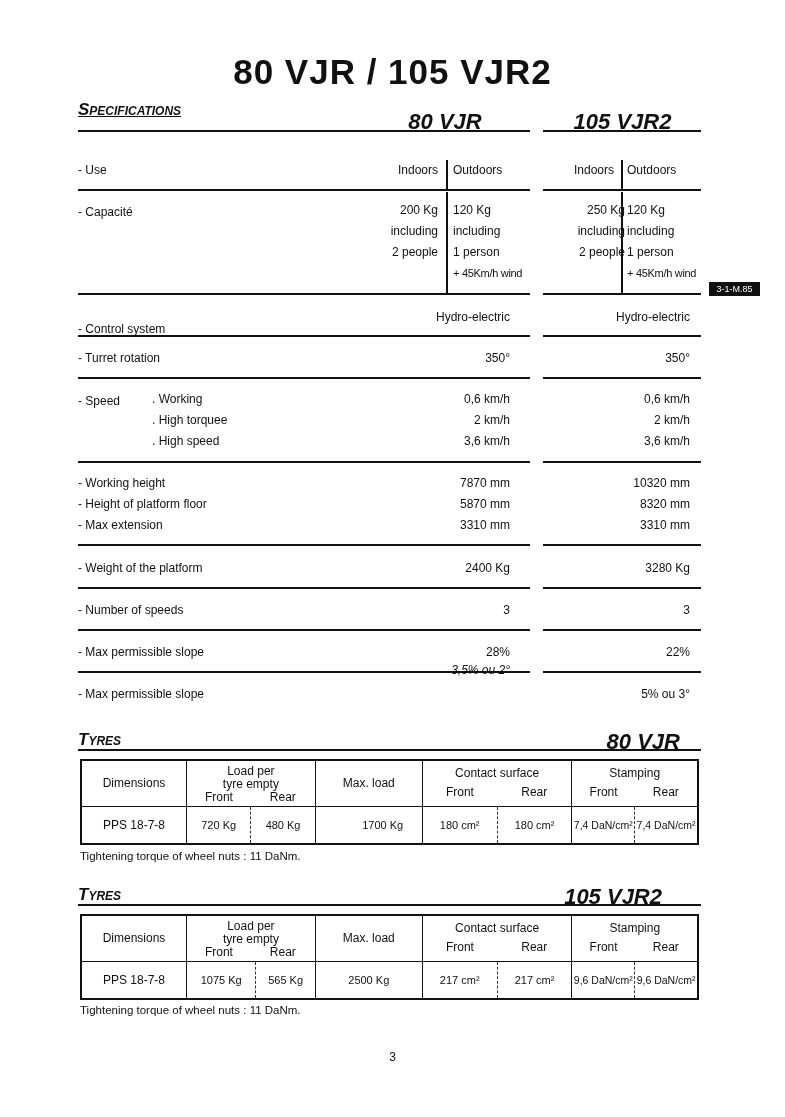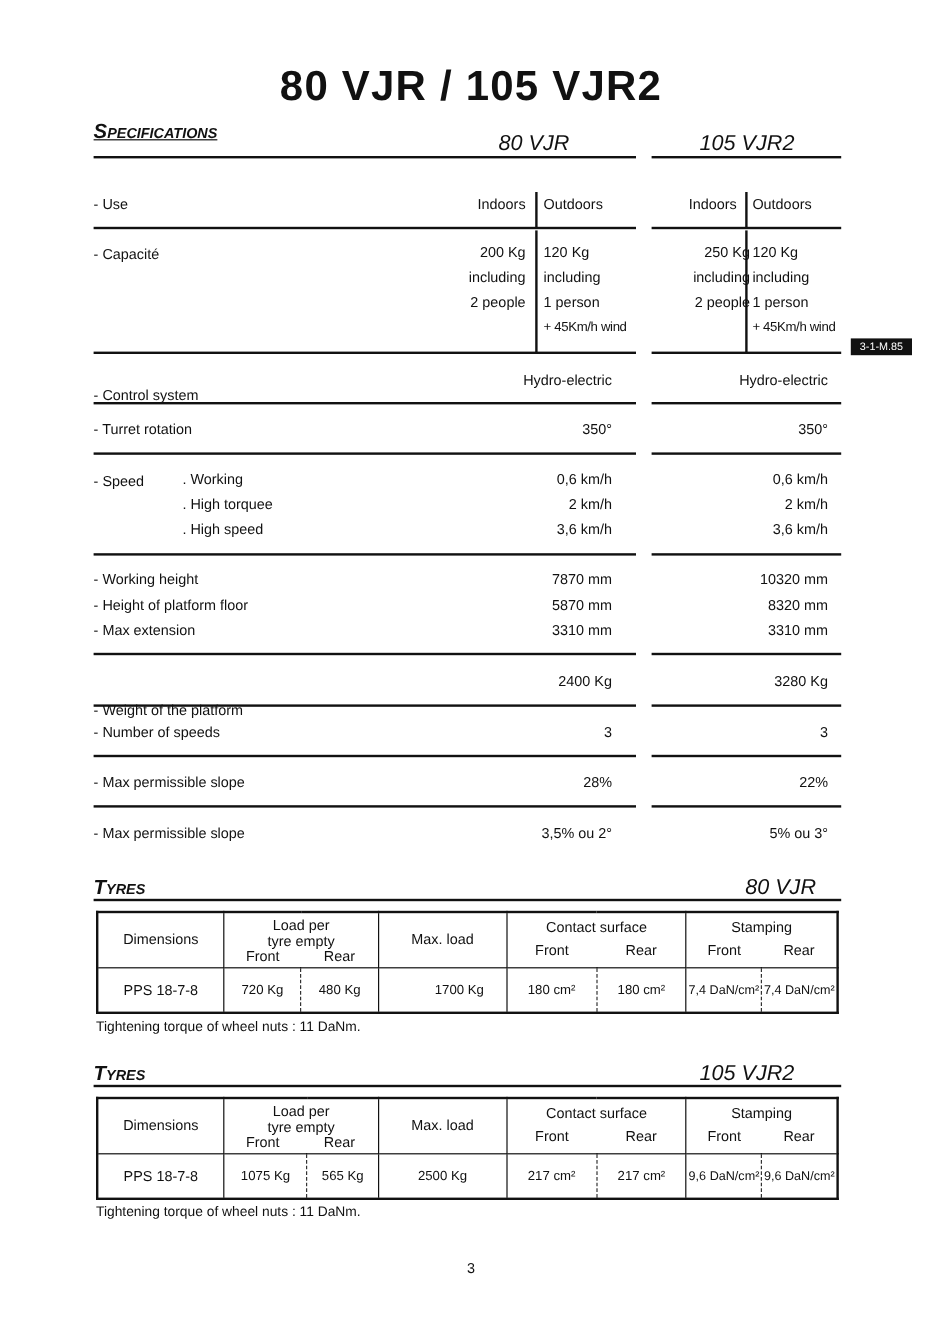--- a/index.html
+++ b/index.html
@@ -1,21 +1,21 @@
 <!DOCTYPE html>
 <html><head>
 <meta charset="utf-8">
 <style>
   html, body { margin:0; padding:0; background:#ffffff; }
   body { width:785px; height:1117px; position:relative; font-family:"Liberation Sans", sans-serif; color:#111; overflow:hidden; }
   .abs { position:absolute; }
   .title { left:0; width:785px; top:52px; text-align:center; font-size:35px; font-weight:bold; letter-spacing:1px; }
   .sec-head { font-size:17px; font-weight:bold; font-style:italic; }
   .sc { font-variant:small-caps; }
-  .col-head { font-size:18px; font-weight:normal; font-style:italic; text-align:center; }
+  .col-head { font-size:22px; font-weight:bold; font-style:italic; text-align:center; }
   .rule { height:2px; background:#111; }
   .lbl { font-size:12px; left:78px; }
   .val { font-size:12px; text-align:right; }
   .valr { font-size:12px; text-align:right; }
   .vall { font-size:12px; text-align:left; }
   .vline { width:1.5px; background:#111; }
   .line { line-height:21px; }
   .badge { left:709px; top:282px; width:51px; height:14px; background:#111; color:#fff; font-size:9px; text-align:center; line-height:14px; }
   table.tyre { position:absolute; border-collapse:collapse; border:2px solid #111; font-size:12px; }
   table.tyre td { border:1.5px solid #111; text-align:center; padding:0; }
@@ -114,40 +114,40 @@
   <div>3310 mm</div>
 </div>
 <div class="abs val line" style="left:555px; width:135px; top:473px;">
   <div>10320 mm</div>
   <div>8320 mm</div>
   <div>3310 mm</div>
 </div>
 <div class="abs rule" style="left:78px; width:452px; top:544px;"></div>
 <div class="abs rule" style="left:543px; width:158px; top:544px;"></div>
 
-<div class="abs lbl" style="top:561px;margin-top:24px;">- Weight of the platform</div>
+<div class="abs lbl" style="top:561px;">- Weight of the platform</div>
 <div class="abs val" style="left:380px; width:130px; top:561px;">2400 Kg</div>
 <div class="abs val" style="left:555px; width:135px; top:561px;">3280 Kg</div>
 <div class="abs rule" style="left:78px; width:452px; top:587px;"></div>
 <div class="abs rule" style="left:543px; width:158px; top:587px;"></div>
 
 <div class="abs lbl" style="top:603px;">- Number of speeds</div>
 <div class="abs val" style="left:380px; width:130px; top:603px;">3</div>
 <div class="abs val" style="left:555px; width:135px; top:603px;">3</div>
 <div class="abs rule" style="left:78px; width:452px; top:629px;"></div>
 <div class="abs rule" style="left:543px; width:158px; top:629px;"></div>
 
 <div class="abs lbl" style="top:645px;">- Max permissible slope</div>
 <div class="abs val" style="left:380px; width:130px; top:645px;">28%</div>
 <div class="abs val" style="left:555px; width:135px; top:645px;">22%</div>
 <div class="abs rule" style="left:78px; width:452px; top:671px;"></div>
 <div class="abs rule" style="left:543px; width:158px; top:671px;"></div>
 
 <div class="abs lbl" style="top:687px;">- Max permissible slope</div>
-<div class="abs val" style="left:380px; width:130px; top:687px;">3,5% ou 2°</div>
+<div class="abs val" style="left:380px; width:130px; top:663px;font-style:italic;">3,5% ou 2°</div>
 <div class="abs val" style="left:555px; width:135px; top:687px;">5% ou 3°</div>
 
 <div class="abs sec-head sc" style="left:78px; top:730px;">Tyres</div>
 <div class="abs col-head" style="left:560px; width:120px; top:729px; text-align:right;">80 VJR</div>
 <div class="abs rule" style="left:78px; width:623px; top:749px;"></div>
 
 <table class="tyre" style="left:80px; top:759px; width:619px; height:86px;">
   <tbody>
       <tr style="height:46px;">
     <td style="width:104px;"><span>Dimensions</span></td>

